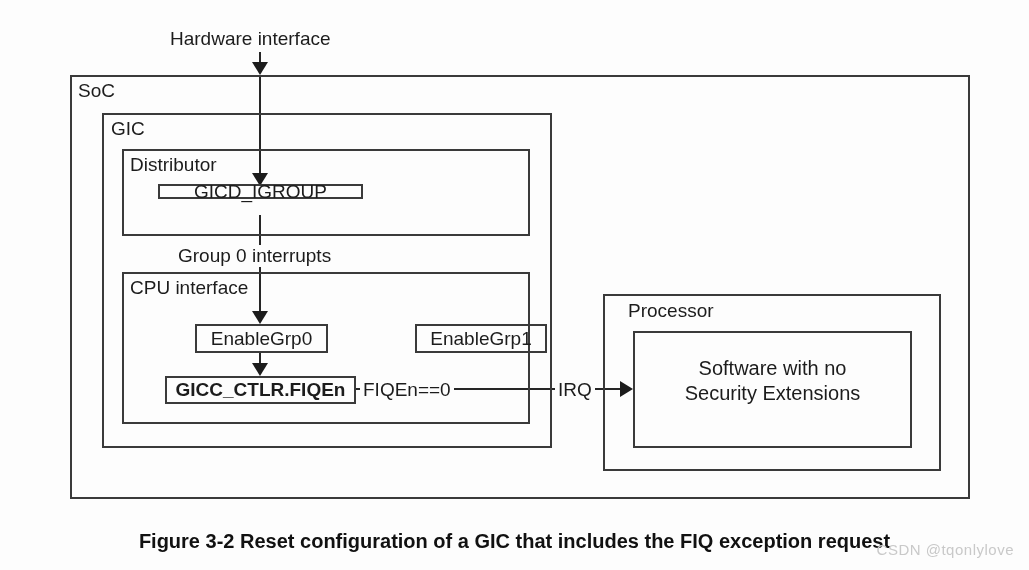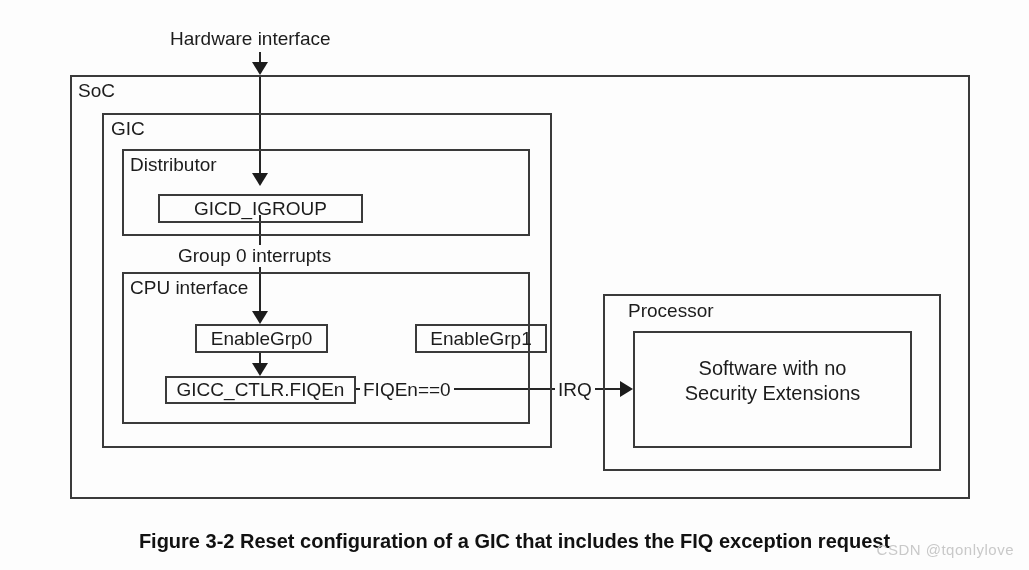--- a/index.html
+++ b/index.html
@@ -130,38 +130,38 @@
 
   <div class="box" style="left:70px;top:75px;width:900px;height:424px;"></div>
   <div class="corner-label" style="left:78px;top:80px;">SoC</div>
 
   <div class="box" style="left:102px;top:113px;width:450px;height:335px;"></div>
   <div class="corner-label" style="left:111px;top:118px;">GIC</div>
 
   <div class="box" style="left:122px;top:149px;width:408px;height:87px;"></div>
   <div class="corner-label" style="left:130px;top:154px;">Distributor</div>
 
-  <div class="box center-box" style="left:158px;top:194px;width:205px;height:29px;justify-content:center;">
+  <div class="box center-box" style="left:158px;top:184px;width:205px;height:15px;justify-content:center;">
     <span>GICD_IGROUP</span>
   </div>
 
   <div class="free-label masked" style="left:175px;top:245px;">Group 0 interrupts</div>
 
   <div class="box" style="left:122px;top:272px;width:408px;height:152px;"></div>
   <div class="corner-label" style="left:130px;top:277px;">CPU interface</div>
 
   <div class="box center-box" style="left:195px;top:324px;width:133px;height:29px;">
     <span>EnableGrp0</span>
   </div>
 
   <div class="box center-box" style="left:391px;top:324px;width:132px;height:29px;margin-left:24px;">
     <span>EnableGrp1</span>
   </div>
 
-  <div class="box center-box" style="left:165px;top:376px;width:191px;height:28px;">
+  <div class="box center-box" style="left:165px;top:376px;width:191px;height:28px;font-weight:bold;">
     <span>GICC_CTLR.FIQEn</span>
   </div>
 
   <div class="hline" style="left:355px;top:388px;width:267px;"></div>
   <div class="arrow-right" style="left:620px;top:381px;"></div>
 
   <div class="free-label masked" style="left:360px;top:379px;">FIQEn==0</div>
 
   <div class="free-label masked" style="left:555px;top:379px;">IRQ</div>
 

